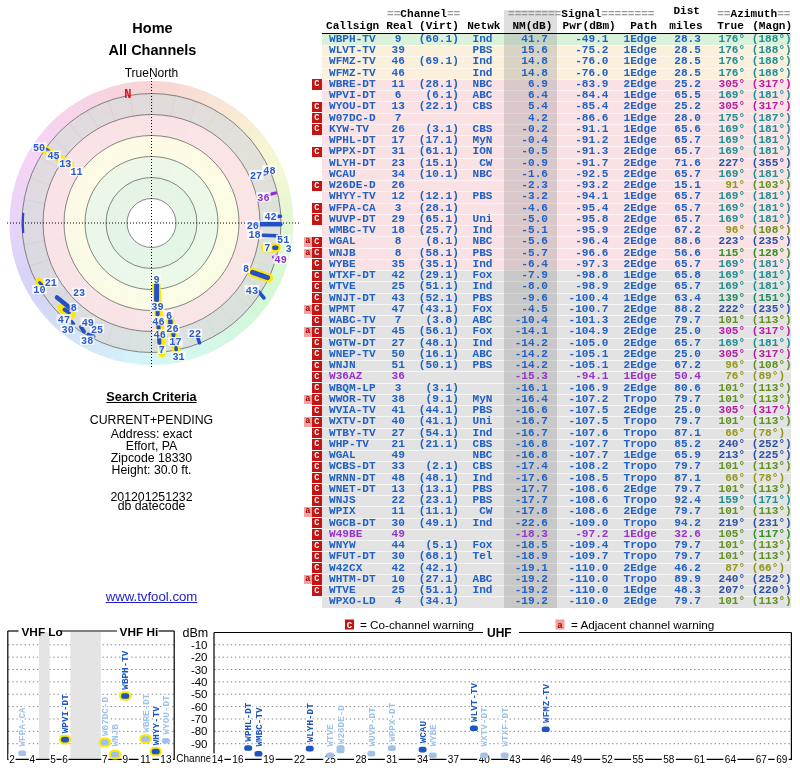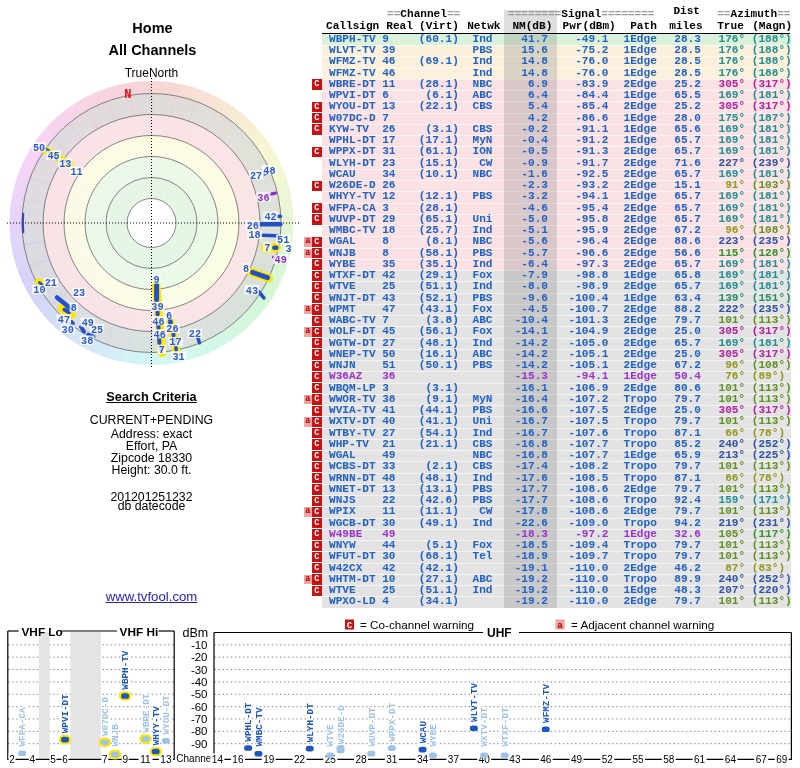--- a/index.html
+++ b/index.html
@@ -397,21 +397,21 @@
 <span style="color:#2262c4">WNJS</span>
 <span style="color:#2262c4">WPIX</span>
 <span style="color:#2262c4">WGCB-DT</span>
 <span style="color:#9933cc">W49BE</span>
 <span style="color:#2262c4">WNYW</span>
 <span style="color:#2262c4">WFUT-DT</span>
 <span style="color:#2262c4">W42CX</span>
 <span style="color:#2262c4">WHTM-DT</span>
 <span style="color:#2262c4">WTVE</span>
 <span style="color:#2262c4">WPXO-LD</span></pre>
-<pre class="tc" style="left:382.20px;width:32.00px;text-align:left;"><span style="color:#2262c4">9</span>
+<pre class="tc" style="left:382.20px;width:32.00px;text-align:center;"><span style="color:#2262c4">9</span>
 <span style="color:#2262c4">39</span>
 <span style="color:#2262c4">46</span>
 <span style="color:#2262c4">46</span>
 <span style="color:#2262c4">11</span>
 <span style="color:#2262c4">6</span>
 <span style="color:#2262c4">13</span>
 <span style="color:#2262c4">7</span>
 <span style="color:#2262c4">26</span>
 <span style="color:#2262c4">17</span>
 <span style="color:#2262c4">31</span>
@@ -489,21 +489,21 @@
 <span style="color:#2262c4">(3.1)</span>
 <span style="color:#2262c4">(9.1)</span>
 <span style="color:#2262c4">(44.1)</span>
 <span style="color:#2262c4">(41.1)</span>
 <span style="color:#2262c4">(54.1)</span>
 <span style="color:#2262c4">(21.1)</span>
  
 <span style="color:#2262c4">(2.1)</span>
 <span style="color:#2262c4">(48.1)</span>
 <span style="color:#2262c4">(13.1)</span>
-<span style="color:#2262c4">(42.6)</span>
+<span style="color:#2262c4">(23.1)</span>
 <span style="color:#2262c4">(11.1)</span>
 <span style="color:#2262c4">(49.1)</span>
  
 <span style="color:#2262c4">(5.1)</span>
 <span style="color:#2262c4">(68.1)</span>
 <span style="color:#2262c4">(42.1)</span>
 <span style="color:#2262c4">(27.1)</span>
 <span style="color:#2262c4">(51.1)</span>
 <span style="color:#2262c4">(34.1)</span></pre>
 <pre class="tc" style="left:472.50px;"><span style="color:#2262c4">Ind</span>
@@ -816,21 +816,21 @@
 <span style="color:hsl(181,62%,35%)">(188°)</span>
 <span style="color:hsl(181,62%,35%)">(188°)</span>
 <span style="color:hsl(181,62%,35%)">(188°)</span>
 <span style="color:hsl(309,70%,42%)">(317°)</span>
 <span style="color:hsl(181,62%,35%)">(181°)</span>
 <span style="color:hsl(309,70%,42%)">(317°)</span>
 <span style="color:hsl(181,62%,35%)">(187°)</span>
 <span style="color:hsl(181,62%,35%)">(181°)</span>
 <span style="color:hsl(181,62%,35%)">(181°)</span>
 <span style="color:hsl(181,62%,35%)">(181°)</span>
-<span style="color:hsl(222,55%,41%)">(239°)</span>
+<span style="color:hsl(222,55%,41%)">(355°)</span>
 <span style="color:hsl(181,62%,35%)">(181°)</span>
 <span style="color:hsl(85,62%,35%)">(103°)</span>
 <span style="color:hsl(181,62%,35%)">(181°)</span>
 <span style="color:hsl(181,62%,35%)">(181°)</span>
 <span style="color:hsl(181,62%,35%)">(181°)</span>
 <span style="color:hsl(85,62%,35%)">(108°)</span>
 <span style="color:hsl(222,55%,41%)">(235°)</span>
 <span style="color:hsl(112,58%,36%)">(128°)</span>
 <span style="color:hsl(181,62%,35%)">(181°)</span>
 <span style="color:hsl(181,62%,35%)">(181°)</span>
@@ -852,21 +852,21 @@
 <span style="color:hsl(222,55%,41%)">(225°)</span>
 <span style="color:hsl(85,62%,35%)">(113°)</span>
 <span style="color:hsl(62,70%,35%)">(78°)</span>
 <span style="color:hsl(85,62%,35%)">(113°)</span>
 <span style="color:hsl(181,62%,35%)">(171°)</span>
 <span style="color:hsl(85,62%,35%)">(113°)</span>
 <span style="color:hsl(222,55%,41%)">(231°)</span>
 <span style="color:hsl(112,58%,36%)">(117°)</span>
 <span style="color:hsl(85,62%,35%)">(113°)</span>
 <span style="color:hsl(85,62%,35%)">(113°)</span>
-<span style="color:hsl(62,70%,35%)">(83°)</span>
+<span style="color:hsl(62,70%,35%)">(66°)</span>
 <span style="color:hsl(222,55%,41%)">(252°)</span>
 <span style="color:hsl(222,55%,41%)">(220°)</span>
 <span style="color:hsl(85,62%,35%)">(113°)</span></pre>
 <div class="mC" style="top:79.28px;">C</div>
 <div class="mC" style="top:101.78px;">C</div>
 <div class="mC" style="top:113.03px;">C</div>
 <div class="mC" style="top:124.28px;">C</div>
 <div class="mC" style="top:146.78px;">C</div>
 <div class="mC" style="top:180.53px;">C</div>
 <div class="mC" style="top:203.03px;">C</div>

